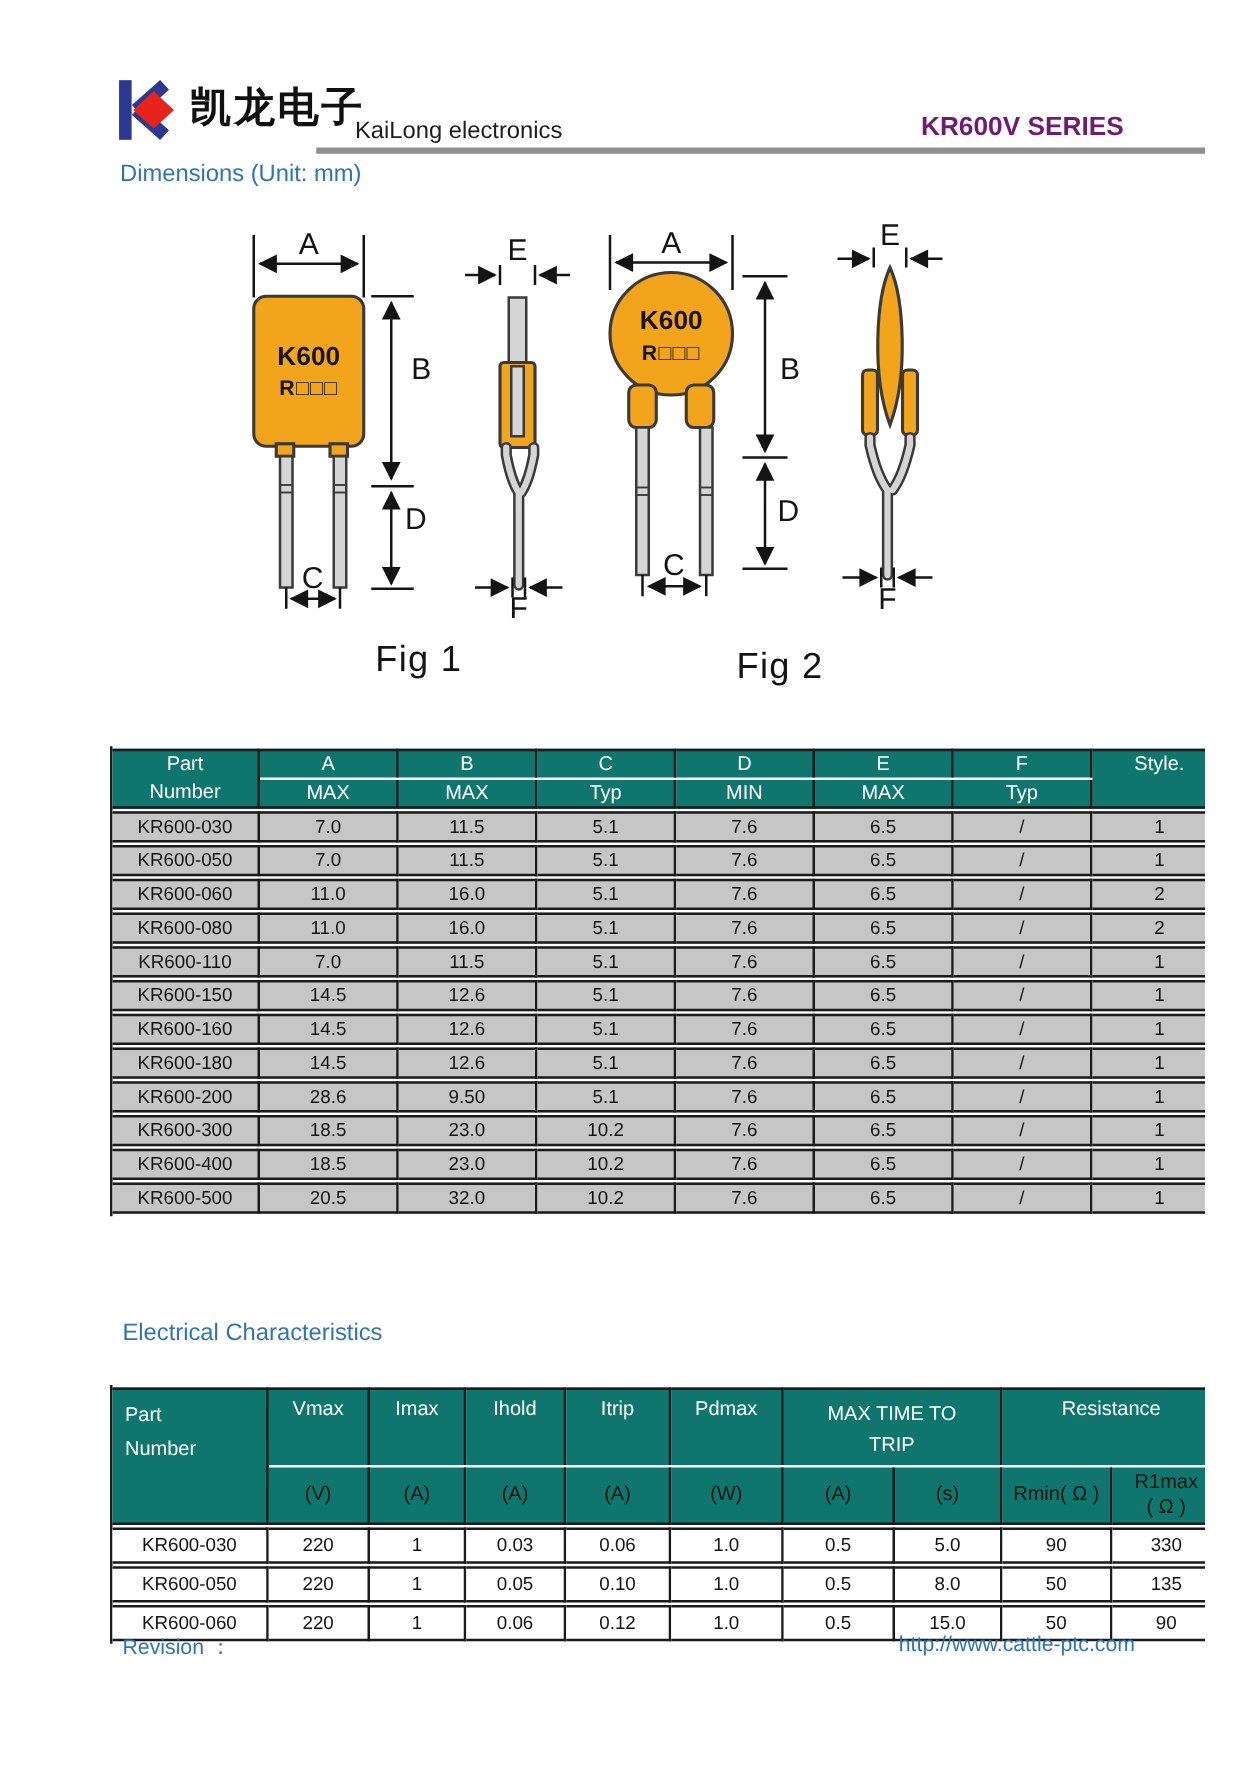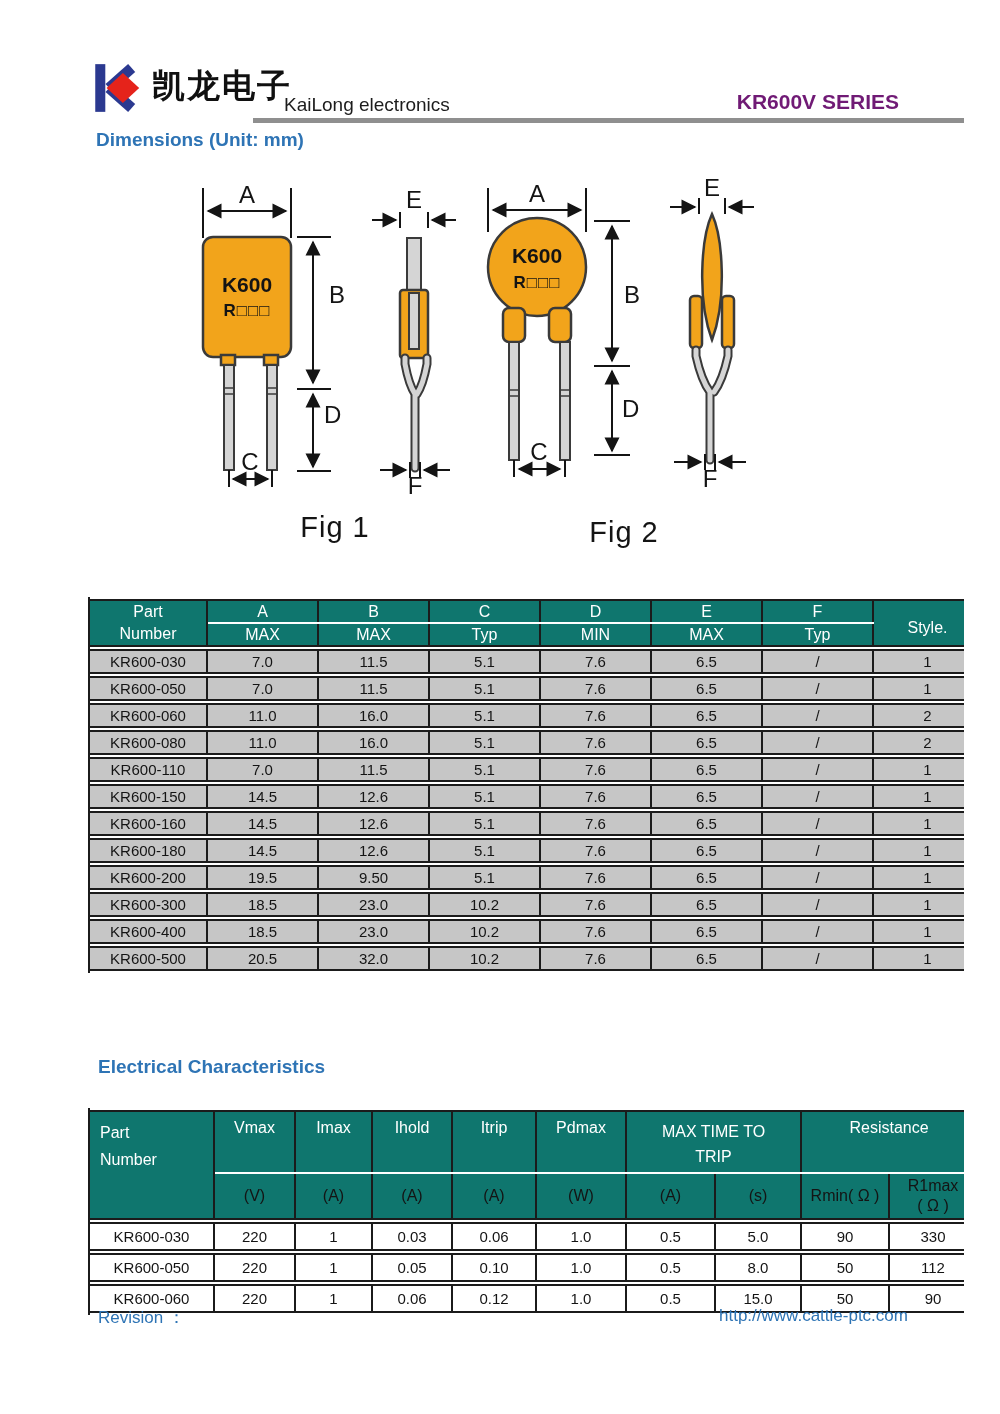--- a/index.html
+++ b/index.html
@@ -7,21 +7,21 @@
     position:relative;width:928px;height:1414px;margin:0 auto;background:#fff;
     font-family:"Liberation Sans","DejaVu Sans",sans-serif;color:#111;overflow:hidden;
   }
   
   .logo-svg{position:absolute;left:58px;top:60px;}
   .company-cn{position:absolute;left:116px;top:64px;font-size:33px;font-weight:bold;color:#101010;
     font-family:"DejaVu Sans","Liberation Sans",sans-serif;letter-spacing:2px;}
   .company-en{position:absolute;left:248px;top:94px;font-size:19px;color:#1c1c1c;}
   .series-title{position:absolute;right:65px;top:90px;font-size:21px;font-weight:bold;color:#701a75;}
   .header-rule{position:absolute;left:217px;top:118px;width:718px;height:5px;background:#8f8f8f;}
-  .section-title{position:absolute;font-size:19px;font-weight:bold;color:#2E74B5;}
+  .section-title{position:absolute;font-size:19px;font-weight:normal;color:#2E74B5;}
   .dim-title{left:60px;top:129px;}
   .elec-title{left:62px;top:1056px;}
   
   .figs{position:absolute;left:0;top:158px;}
   .figs text{font-family:"Liberation Sans","DejaVu Sans",sans-serif;fill:#141414;}
   .dimlbl{font-size:24px;}
   .figcap{font-size:29px;fill:#1f1f1f;letter-spacing:1px;}
   .mark1{font-size:21px;font-weight:bold;fill:#4a4a4a;}
   .mark2{font-size:17px;font-weight:bold;fill:#4a4a4a;letter-spacing:1px;}
   .dimline{stroke:#141414;stroke-width:2;fill:none;}
@@ -37,21 +37,21 @@
     border-top:2px solid #1b1b1b;border-bottom:2px solid #1b1b1b;border-right:2px solid #1b1b1b;
     text-align:center;overflow:hidden;white-space:nowrap;}
   table.ds-table th{background:#0f766e;color:#ffffff;font-weight:normal;font-size:16px;}
   tr.hr1 th.nb{border-bottom:none;}
   tr.hr2 th{border-top:none;}
   
   .dim-table{left:52px;top:597px;width:893px;}
   .dim-table th,.dim-table td{height:21px;font-size:15px;padding:0 2px;}
   .dim-table td{background:#C6C6C6;color:#141414;}
   .dim-table th.vspan{vertical-align:middle;}
-  .dim-table th.style-th{vertical-align:top;padding-top:18px;}
+  .dim-table th.style-th{vertical-align:top;padding-top:2px;}
   .dim-table .two-line span{display:block;line-height:22px;}
   
   .elec-table{left:52px;top:1108px;width:888px;}
   .elec-table td{height:23px;font-size:15px;background:#ffffff;color:#141414;}
   .elec-table tr.hr1 th{height:52px;vertical-align:top;padding-top:7px;}
   .elec-table tr.hr2 th{height:42px;vertical-align:middle;color:#141414;}
   .elec-table th.part-th{text-align:left;padding:7px 0 0 10px;vertical-align:top;}
   .elec-table .part-th span{display:block;line-height:27px;}
   .elec-table .mtt span{display:block;line-height:25px;}
   .elec-table .r1 span{display:block;line-height:20px;}
@@ -299,21 +299,21 @@
           <td>14.5</td>
           <td>12.6</td>
           <td>5.1</td>
           <td>7.6</td>
           <td>6.5</td>
           <td>/</td>
           <td>1</td>
         </tr>
         <tr>
           <td>KR600-200</td>
-          <td>19.5</td>
+          <td>28.6</td>
           <td>9.50</td>
           <td>5.1</td>
           <td>7.6</td>
           <td>6.5</td>
           <td>/</td>
           <td>1</td>
         </tr>
         <tr>
           <td>KR600-300</td>
           <td>18.5</td>
@@ -410,21 +410,21 @@
         <tr>
           <td>KR600-050</td>
           <td>220</td>
           <td>1</td>
           <td>0.05</td>
           <td>0.10</td>
           <td>1.0</td>
           <td>0.5</td>
           <td>8.0</td>
           <td>50</td>
-          <td>112</td>
+          <td>135</td>
         </tr>
         <tr>
           <td>KR600-060</td>
           <td>220</td>
           <td>1</td>
           <td>0.06</td>
           <td>0.12</td>
           <td>1.0</td>
           <td>0.5</td>
           <td>15.0</td>

